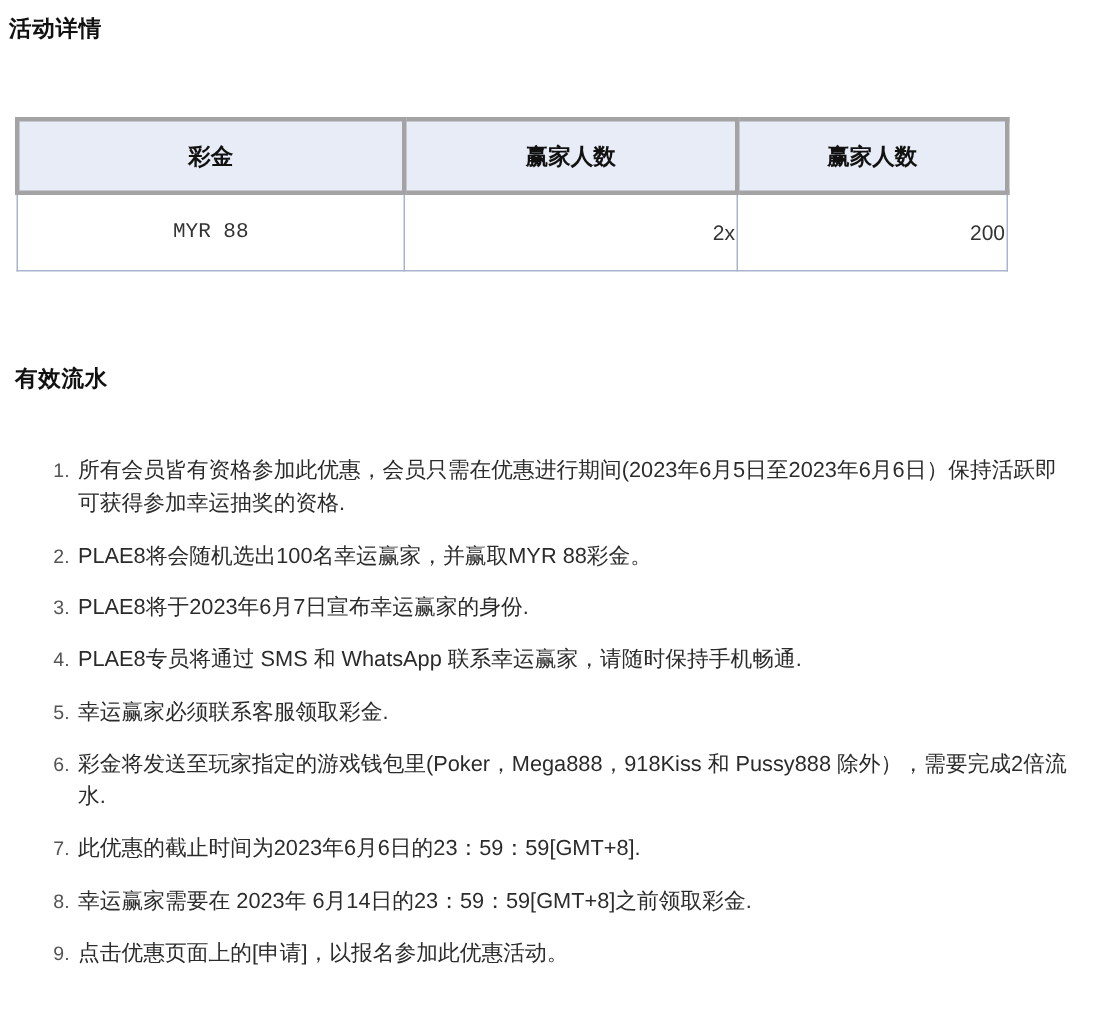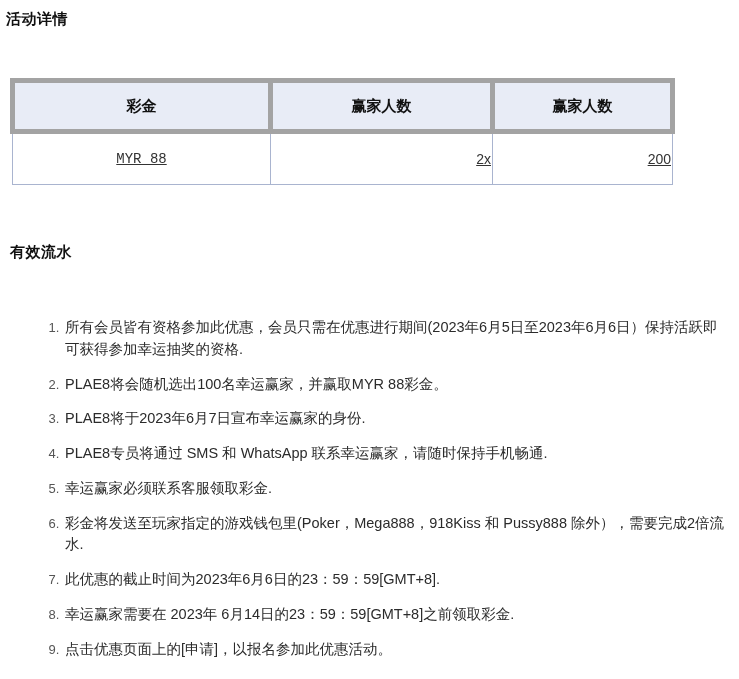--- a/index.html
+++ b/index.html
@@ -40,53 +40,52 @@
   table.detail-table {
     position: absolute;
     left: 10px;
     top: 78px;
     width: 660px;
     border-collapse: collapse;
     table-layout: fixed;
   }
   table.detail-table th {
     background: #e8ecf6;
-    border: 5px solid #a3a3a3;
+    border: 3px solid #a3a3a3;
     height: 44px;
     font-size: 15px;
     font-weight: bold;
     color: #111111;
     text-align: center;
     vertical-align: middle;
   }
   table.detail-table td {
     border: 1px solid #a9b4cf;
     height: 48px;
     font-size: 14px;
     color: #333333;
     text-align: center;
     vertical-align: middle;
     background: #ffffff;
     font-family: "Liberation Mono", monospace;
-    text-decoration: underline;
   }
   table.detail-table td.num {
     font-family: "Liberation Sans", sans-serif;
     text-align: right;
   }
   col.c1 { width: 258px; }
   col.c2 { width: 222px; }
   col.c3 { width: 180px; }
 
   ol.terms {
     position: absolute;
     left: 12px;
     top: 300px;
     width: 700px;
-    margin: 17px;
+    margin: 4px;
     padding: 0 0 0 34px;
     list-style: decimal;
     box-sizing: border-box;
   }
   ol.terms > li {
     font-size: 14.5px;
     line-height: 1.5;
     color: #2b2b2b;
     margin-bottom: 13px;
     padding-left: 2px;

